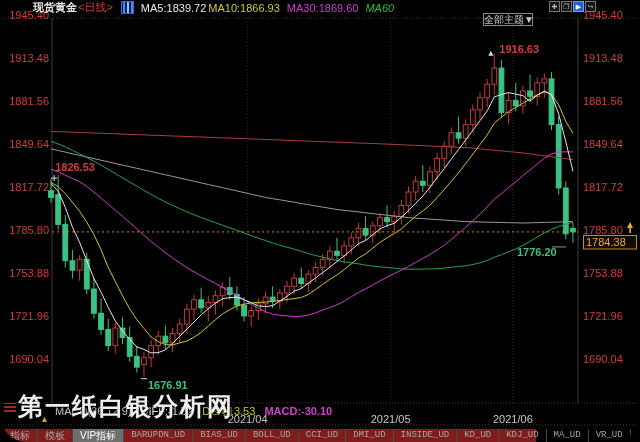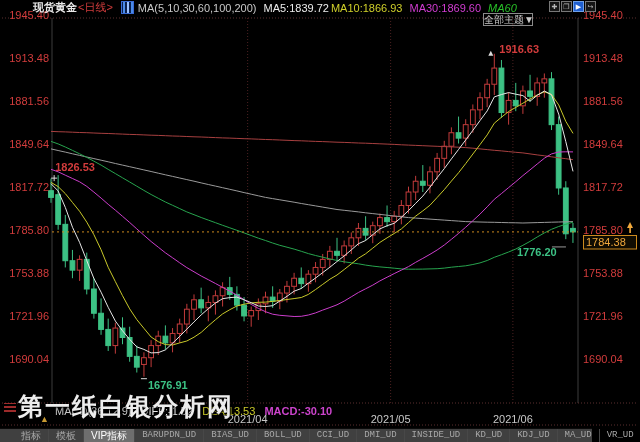--- a/index.html
+++ b/index.html
@@ -1,17 +1,17 @@
 <!DOCTYPE html>
 <html><head>
 <meta charset="utf-8">
 <style>
   html,body{margin:0;padding:0;background:#000;}
   .screen{position:relative;width:640px;height:442px;background:#000;overflow:hidden;
-          font-family:"Liberation Sans",sans-serif;}
+          font-family:"Liberation Sans",sans-serif;border-radius:27px;}
   
   .topbar{position:absolute;top:0;left:0;width:640px;height:15px;font-size:11px;z-index:4;
           display:flex;align-items:center;white-space:nowrap;}
   .sym{color:#e8e8e8;font-weight:bold;margin-left:33px;}
   .period{color:#d23c3c;margin-left:1px;}
   .chart-icon{width:11px;height:11px;margin-left:8px;border:1px solid #3a6ad4;background:
      linear-gradient(90deg,#0a1f4d 1px,#4a8ae8 1px 3px,#0a1f4d 3px 5px,#9ac0ff 5px 7px,#0a1f4d 7px 9px,#4a8ae8 9px);}
   .ma-set{color:#c8c8c8;margin-left:4px;}
   .ma5v{color:#ececec;margin-left:7px;}
   .ma10v{color:#cfcf2a;margin-left:2px;text-align:center;}
@@ -22,22 +22,22 @@
   .win-btns{position:absolute;left:549px;top:1px;display:flex;gap:1px;}
   .wbtn{width:11px;height:11px;border:1px solid #777;background:#151515;color:#b8b8b8;
         font-size:7px;line-height:10px;text-align:center;cursor:pointer;box-sizing:border-box;}
   .wbtn.active{background:#1f5fd0;border-color:#6fa0e8;color:#fff;}
   
   #chart-svg{position:absolute;left:0;top:0;z-index:1;}
   
   .macd-row{position:absolute;left:55px;top:405px;font-size:11px;z-index:3;white-space:nowrap;}
   .macd-row span{margin-right:6px;}
   
-  .tabbar{position:absolute;left:0;top:428px;width:592px;height:14px;background:#404040;
-          border-top:1px solid #0a0a0a;display:flex;align-items:center;z-index:8;padding-left:14px;box-sizing:border-box;}
+  .tabbar{position:absolute;left:0;top:428px;width:536px;height:14px;background:#7f1d1d;
+          border-top:1px solid #0a0a0a;display:flex;align-items:center;z-index:8;padding-left:3px;box-sizing:border-box;}
   .tab{padding:0 7px;color:#a8a8a8;font-size:10px;line-height:13px;height:13px;
        border-right:1px solid #484848;white-space:nowrap;cursor:pointer;}
   .tab.en{font-family:"Liberation Mono",monospace;font-size:9px;}
   .tab.sel{background:#6e6e6e;color:#fff;}
   .tab.more{border-right:none;color:#9a9a9a;}
   
   .wm1{position:absolute;left:18px;top:390px;font-size:25px;font-weight:bold;color:#ededed;
        letter-spacing:2px;z-index:6;text-shadow:1px 1px 2px #000;pointer-events:none;}
   .wm2{position:absolute;left:23px;top:406px;font-size:20px;font-weight:bold;
        color:rgba(128,128,128,0.55);letter-spacing:1px;z-index:6;pointer-events:none;}
@@ -47,21 +47,20 @@
 </style>
 </head>
 <body>
 
 <div class="screen">
 
   <div class="topbar">
     <span class="sym">现货黄金</span>
     <span class="period">&lt;日线&gt;</span>
     <span class="chart-icon"></span>
-    <span class="ma-set">MA(5,10,30,60,100,200)</span>
     <span class="ma5v">MA5:1839.72</span>
     <span class="ma10v">MA10:1866.93</span>
     <span class="ma30v">MA30:1869.60</span>
     <span class="ma60v">MA60</span>
     <span class="theme-dd">全部主题▼</span>
     <span class="win-btns">
       <span class="wbtn">✚</span>
       <span class="wbtn">❐</span>
       <span class="wbtn active">▶</span>
       <span class="wbtn">↪</span>

